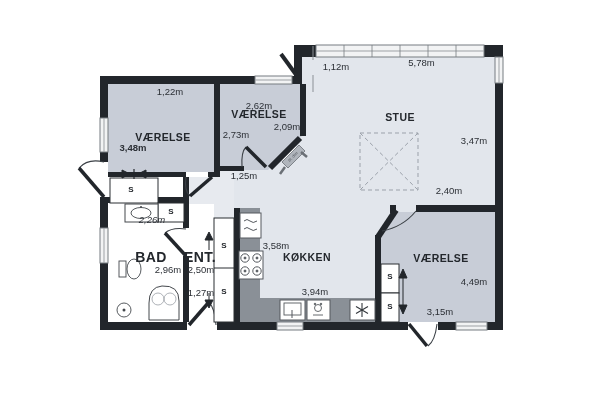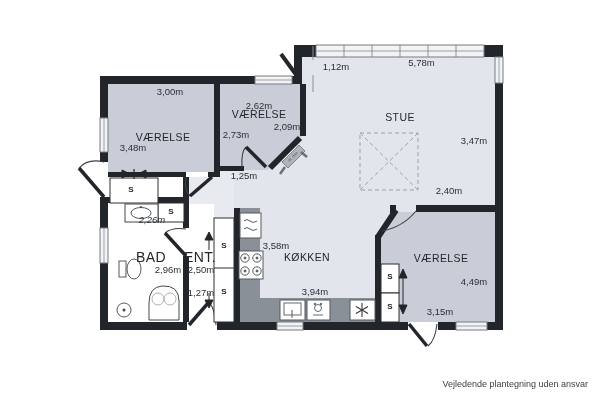--- a/index.html
+++ b/index.html
@@ -1,21 +1,21 @@
 <!DOCTYPE html>
 <html><head>
 <meta charset="utf-8">
 <style>
   html,body{margin:0;padding:0;background:#fff;}
   #stage{position:relative;width:600px;height:400px;background:#ffffff;overflow:hidden;
          font-family:"Liberation Sans", sans-serif;}
   #plan-svg{position:absolute;left:0;top:0;}
   .lbl{position:absolute;transform:translate(-50%,-50%);font-size:9.5px;color:#2b2f35;
        white-space:nowrap;line-height:1;}
-  .room-name{position:absolute;transform:translate(-50%,-50%);font-size:10.5px;font-weight:400;
+  .room-name{position:absolute;transform:translate(-50%,-50%);font-size:10.5px;font-weight:700;
        letter-spacing:.4px;color:#23272c;white-space:nowrap;line-height:1;}
   .room-name.small{font-size:14px;}
   .s-lbl{position:absolute;transform:translate(-50%,-50%);font-size:8px;font-weight:700;
        color:#23272c;line-height:1;}
   .tiny{position:absolute;transform:translate(-50%,-50%) rotate(-45deg);font-size:4px;
        color:#555a60;line-height:1;}
   .footer{position:absolute;right:12px;top:379px;font-size:9px;color:#404040;white-space:nowrap;}
   .tilefloor{position:absolute;left:108px;top:202px;width:75px;height:120px;background:
        repeating-linear-gradient(0deg,#e4e7eb 0 1px,transparent 1px 10px),
        repeating-linear-gradient(90deg,#e4e7eb 0 1px,transparent 1px 10px),#ffffff;}
@@ -215,22 +215,22 @@
         <polygon points="282,162 299,145 305,151 288,168" fill="#b0b5bc" stroke="#6b7076" stroke-width="0.8"></polygon>
         <line x1="285" y1="167" x2="280" y2="174" stroke="#6b7076" stroke-width="2.5"></line>
         <line x1="301" y1="152" x2="307" y2="157" stroke="#6b7076" stroke-width="2.5"></line>
       </g>
     </g>
   </svg>
 
   <div class="tilefloor" style="z-index:-1;"></div>
 
   <div class="room-name" style="left:163px;top:137px;">VÆRELSE</div>
-  <div class="lbl" style="left:170px;top:92px;">3,00m</div>
-  <div class="lbl" style="left:133px;top:148px;">3,48m</div>
+  <div class="lbl" style="left:170px;top:92px;">1,22m</div>
+  <div class="lbl" style="left:133px;top:148px;font-weight:bold;">3,48m</div>
 
   <div class="room-name" style="left:259px;top:114px;">VÆRELSE</div>
   <div class="lbl" style="left:259px;top:92px;margin-top:14px;">2,62m</div>
   <div class="lbl" style="left:236px;top:135px;">2,73m</div>
   <div class="lbl" style="left:287px;top:127px;">2,09m</div>
   <div class="lbl" style="left:244px;top:176px;">1,25m</div>
 
   <div class="room-name" style="left:400px;top:117px;">STUE</div>
   <div class="lbl" style="left:400px;top:63px;padding-left:43px;">5,78m</div>
   <div class="lbl" style="left:336px;top:67px;">1,12m</div>
@@ -255,14 +255,13 @@
 
   <div class="s-lbl" style="left:131px;top:190px;">S</div>
   <div class="s-lbl" style="left:171px;top:212px;">S</div>
   <div class="s-lbl" style="left:224px;top:246px;">S</div>
   <div class="s-lbl" style="left:224px;top:292px;">S</div>
   <div class="s-lbl" style="left:390px;top:277px;">S</div>
   <div class="s-lbl" style="left:390px;top:307px;">S</div>
 
   <div class="tiny" style="left:293px;top:157px;">Bl. dim</div>
 
-  <div class="footer">Vejledende plantegning uden ansvar</div>
 </div>
 
 </body></html>

